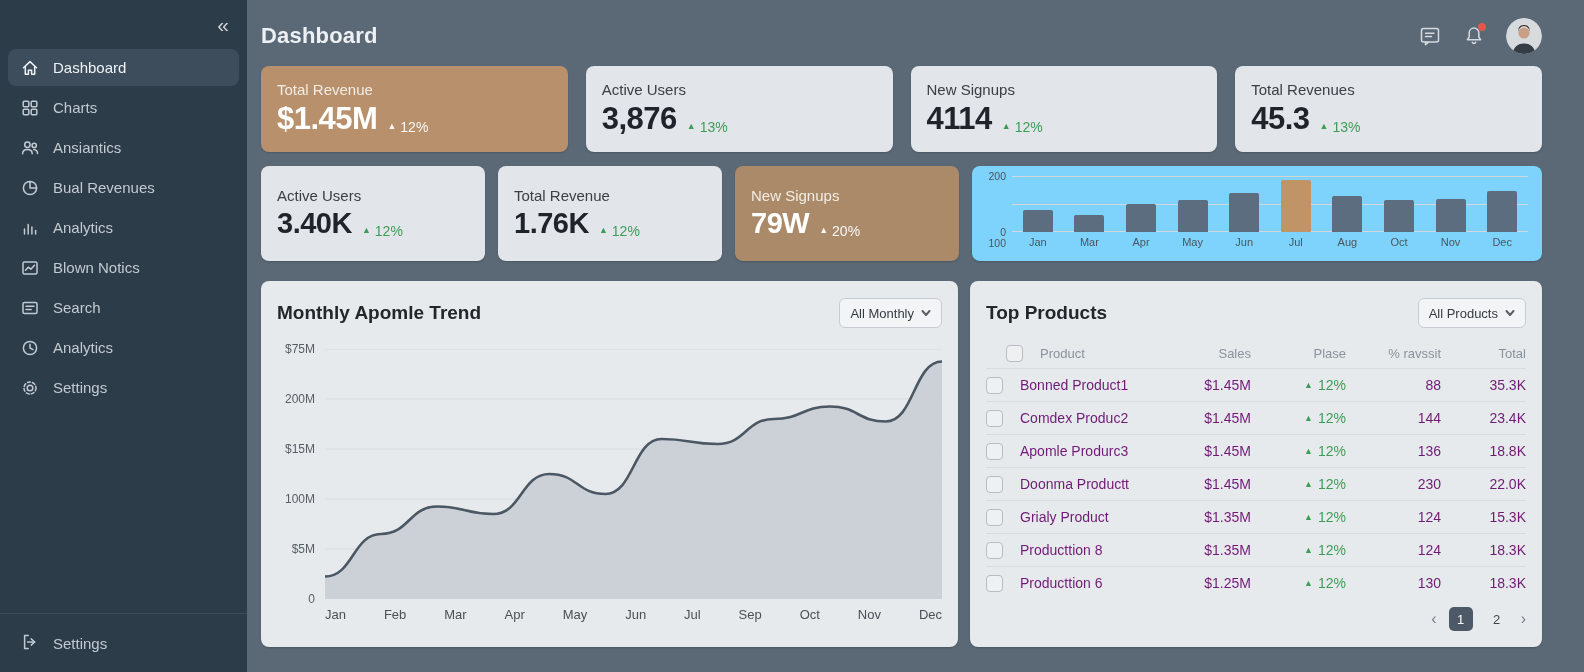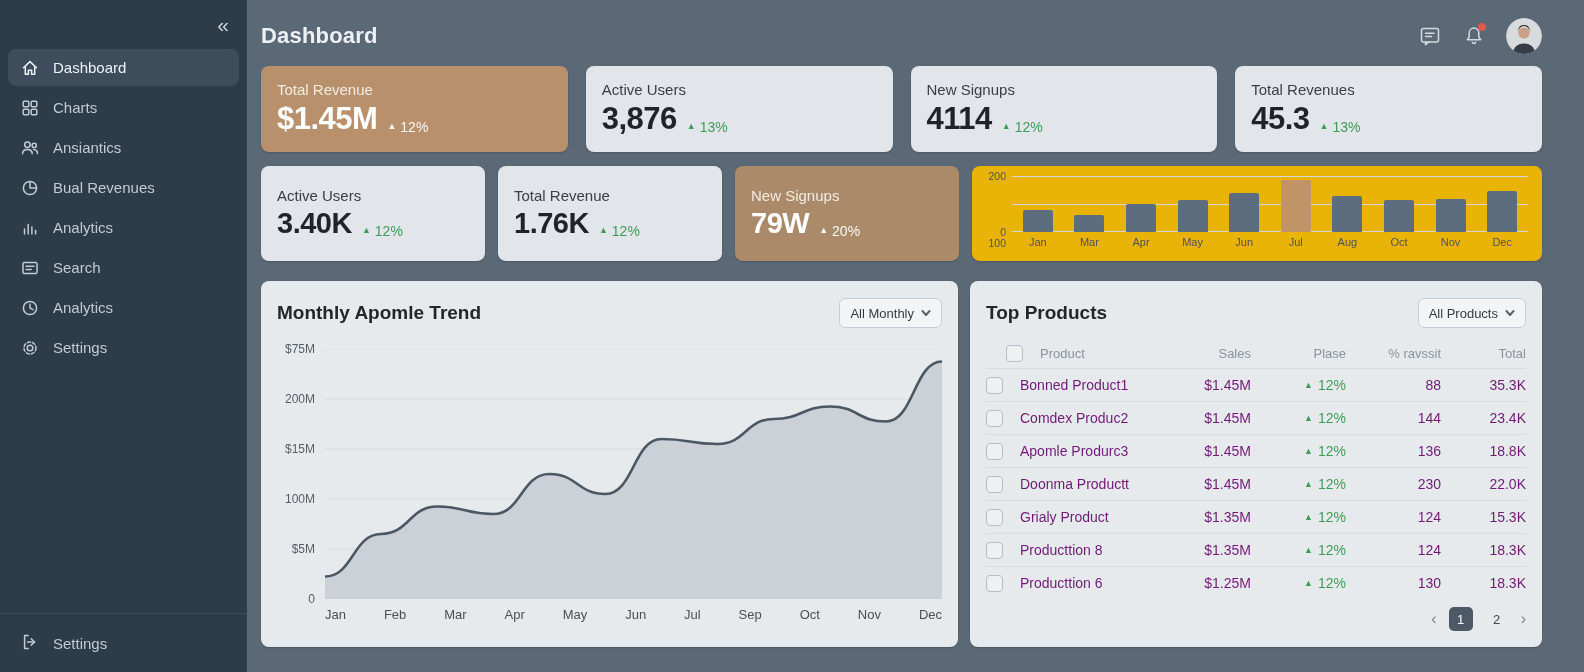--- a/index.html
+++ b/index.html
@@ -38,21 +38,21 @@
   .stat-card.tan .stat-label { color:#f3ece2; }
   .stat-value-row { display:flex; align-items:baseline; gap:10px; margin-top:3px; }
   .stat-value { font-size:31px; font-weight:700; color:#1f242a; letter-spacing:-.5px; }
   .cards-row2 .stat-value { font-size:29px; }
   .stat-card.tan .stat-value { color:#ffffff; }
   .stat-delta { font-size:14px; color:#3d9d57; display:flex; align-items:center; gap:4px; }
   .stat-card.tan .stat-delta { color:rgba(255,255,255,.93); }
   .tri-up { font-size:9px; line-height:1; }
 
   
-  .mini-chart-card { flex:1; background:#eab308; border-radius:8px; box-shadow:0 1px 2px rgba(0,0,0,.18); padding:10px 14px 0 12px; }
+  .mini-chart-card { flex:1; background:#7dd3fc; border-radius:8px; box-shadow:0 1px 2px rgba(0,0,0,.18); padding:10px 14px 0 12px; }
   .mc-body { display:flex; }
   .mc-ylabels { width:28px; position:relative; height:56px; }
   .mc-ylabel { position:absolute; right:6px; font-size:10.5px; color:#4d545c; transform:translateY(-50%); }
   .mc-plot { flex:1; position:relative; height:56px; }
   .mc-gridline { position:absolute; left:0; right:0; height:1px; background:#d3d7db; }
   .mc-bars { position:absolute; inset:0; display:grid; grid-template-columns:repeat(10,1fr); align-items:end; }
   .mc-bar { width:30px; margin:0 auto; background:#5c6d80; border-radius:2px 2px 0 0; }
   .mc-bar.highlight { background:#c09467; }
   .mc-xlabels { display:grid; grid-template-columns:repeat(10,1fr); margin-left:28px; margin-top:4px; }
   .mc-xlabel { text-align:center; font-size:11px; color:#4d545c; }
@@ -142,20 +142,29 @@
       <div class="nav-item">
         <span class="icn">
           <svg viewBox="0 0 20 20" stroke-width="1.8">
             <path d="M4.5 16 V11"></path>
             <path d="M8.2 16 V6.5"></path>
             <path d="M11.9 16 V9"></path>
             <path d="M15.6 16 V12.5"></path>
           </svg>
         </span>
         <span>Analytics</span>
+      </div>
+      <div class="nav-item">
+        <span class="icn">
+          <svg viewBox="0 0 20 20">
+            <rect x="3" y="4" width="14" height="12" rx="1.5"></rect>
+            <polyline points="5.5,12.3 8.3,9.2 10.8,11.2 14.5,7.3"></polyline>
+          </svg>
+        </span>
+        <span>Blown Notics</span>
       </div>
       <div class="nav-item">
         <span class="icn">
           <svg viewBox="0 0 20 20">
             <rect x="3" y="4.5" width="14" height="11" rx="1.5"></rect>
             <path d="M6 8.2 H14"></path>
             <path d="M6 11.4 H11.2"></path>
           </svg>
         </span>
         <span>Search</span>

